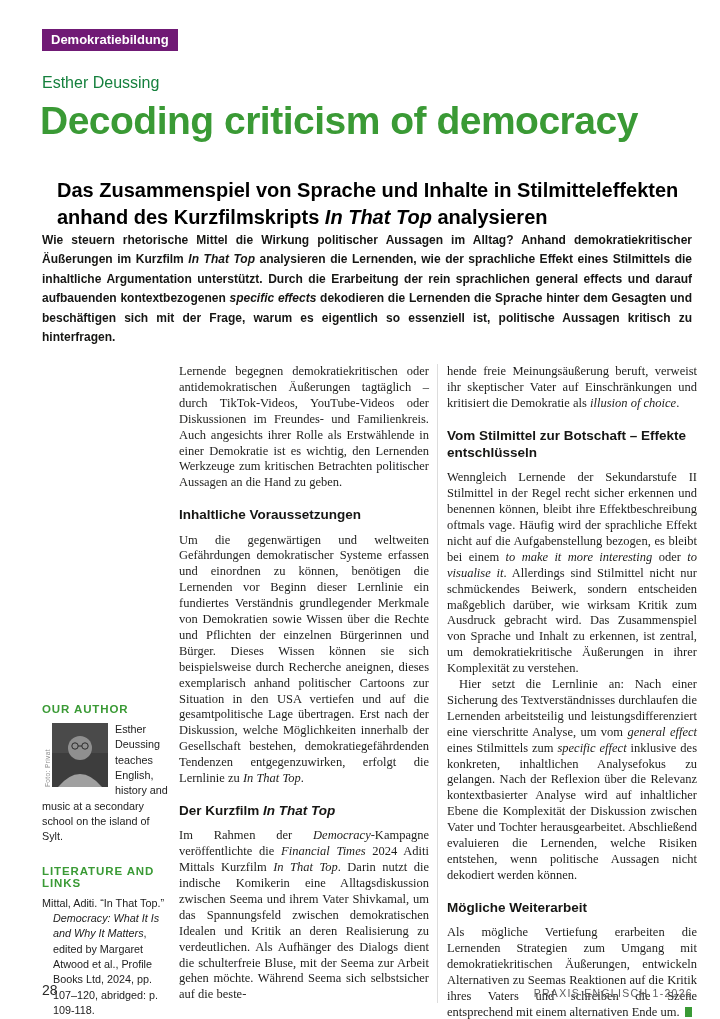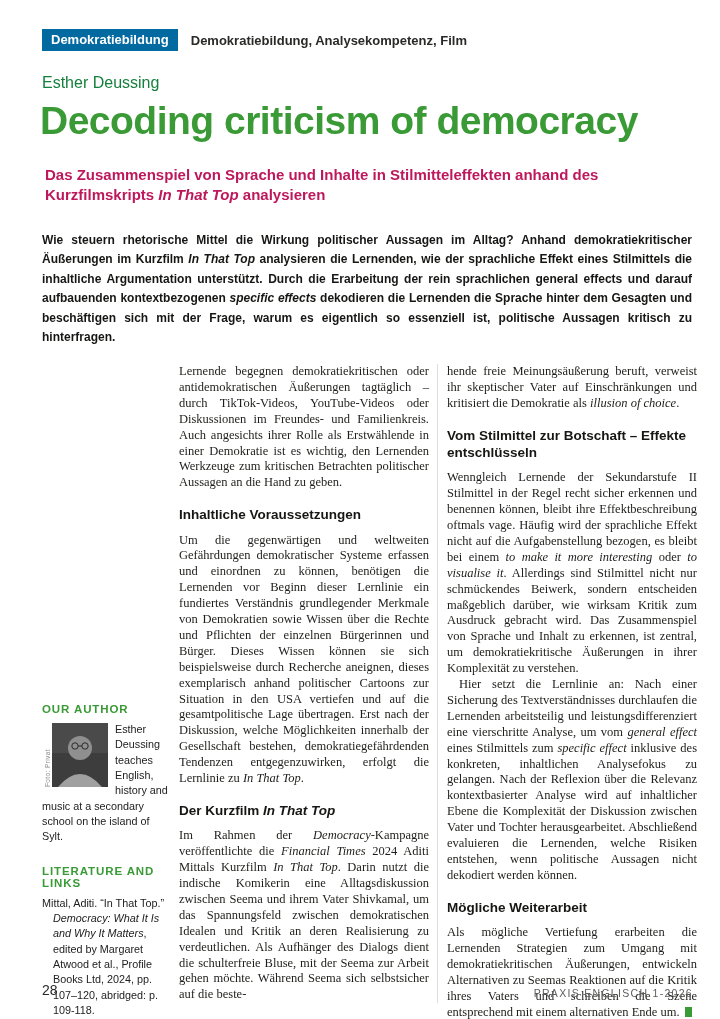--- a/index.html
+++ b/index.html
@@ -1,25 +1,25 @@
 <!DOCTYPE html>
 <html lang="de"><head>
 <meta charset="utf-8">
 <style>
   html,body{margin:0;padding:0;background:#ffffff;}
   body{width:720px;height:1019px;position:relative;overflow:hidden;
        font-family:"Liberation Sans",sans-serif;color:#1d1d1b;}
   .kicker-row{position:absolute;left:42px;top:29px;display:flex;align-items:center;gap:13px;}
-  .badge{background:#0369a1;color:#fff;font-weight:bold;font-size:13px;padding:3px 9px 4px;}
+  .badge{background:#701a75;color:#fff;font-weight:bold;font-size:13px;padding:3px 9px 4px;}
   .keywords{font-size:13px;font-weight:bold;color:#2a2a28;}
   .author-name{position:absolute;left:42px;top:74px;font-size:16px;color:#15803d;}
   .title{position:absolute;left:40px;top:101px;margin:0;width:670px;
          font-size:39px;line-height:1.05;font-weight:bold;color:#3a9a35;letter-spacing:-0.5px;white-space:nowrap;}
-  .subtitle{position:absolute;left:42px;top:162px;margin:3px;width:652px;
-            font-size:15px;line-height:1.33;font-weight:bold;color:#be185d;}
+  .subtitle{position:absolute;left:42px;top:162px;margin:15px;width:652px;
+            font-size:20px;line-height:1.33;font-weight:bold;color:#000000;}
   .intro{position:absolute;left:42px;top:231px;margin:0;width:650px;
          font-size:12px;line-height:1.62;font-weight:bold;text-align:justify;color:#161614;}
   .main{position:absolute;left:42px;top:364px;width:650px;display:flex;align-items:flex-start;}
   .sidebar{width:131px;flex:none;}
   .sidebar-inner{margin-top:339px;width:126px;}
   .side-label{color:#3a9a35;font-weight:bold;font-size:11.5px;letter-spacing:0.9px;margin:0 0 7px;}
   .side-label.lit{margin-top:20px;}
   .author-box{font-size:10.8px;line-height:1.42;color:#222;overflow:hidden;}
   .photo-wrap{float:left;width:56px;height:64px;margin:1px 7px 3px 10px;position:relative;display:block;}
   .photo-wrap svg{display:block;width:56px;height:64px;}
@@ -40,21 +40,20 @@
   .magazine{position:absolute;right:27px;top:987px;font-size:10.5px;letter-spacing:1.3px;color:#5c5c5c;}
   i{font-style:italic;}
 </style>
 </head>
 <body>
 
 <div>
 
   <div class="kicker-row">
     <span class="badge">Demokratiebildung</span>
-    <span class="keywords">Demokratiebildung, Analysekompetenz, Film</span>
   </div>
 
   <div class="author-name">Esther Deussing</div>
 
   <h1 class="title">Decoding criticism of democracy</h1>
 
   <h2 class="subtitle"><span>Das Zusammenspiel von Sprache und Inhalte in Stilmitteleffekten anhand des Kurzfilmskripts </span><i>In That Top</i><span> analysieren</span></h2>
 
   <p class="intro"><span>Wie steuern rhetorische Mittel die Wirkung politischer Aussagen im Alltag? Anhand demokratiekritischer Äußerungen im Kurzfilm </span><i>In That Top</i><span> analysieren die Lernenden, wie der sprachliche Effekt eines Stilmittels die inhaltliche Argumentation unterstützt. Durch die Erarbeitung der rein sprachlichen general effects und darauf aufbauenden kontextbezogenen </span><i>specific effects</i><span> dekodieren die Lernenden die Sprache hinter dem Gesagten und beschäftigen sich mit der Frage, warum es eigentlich so essenziell ist, politische Aussagen kritisch zu hinterfragen.</span></p>
 

